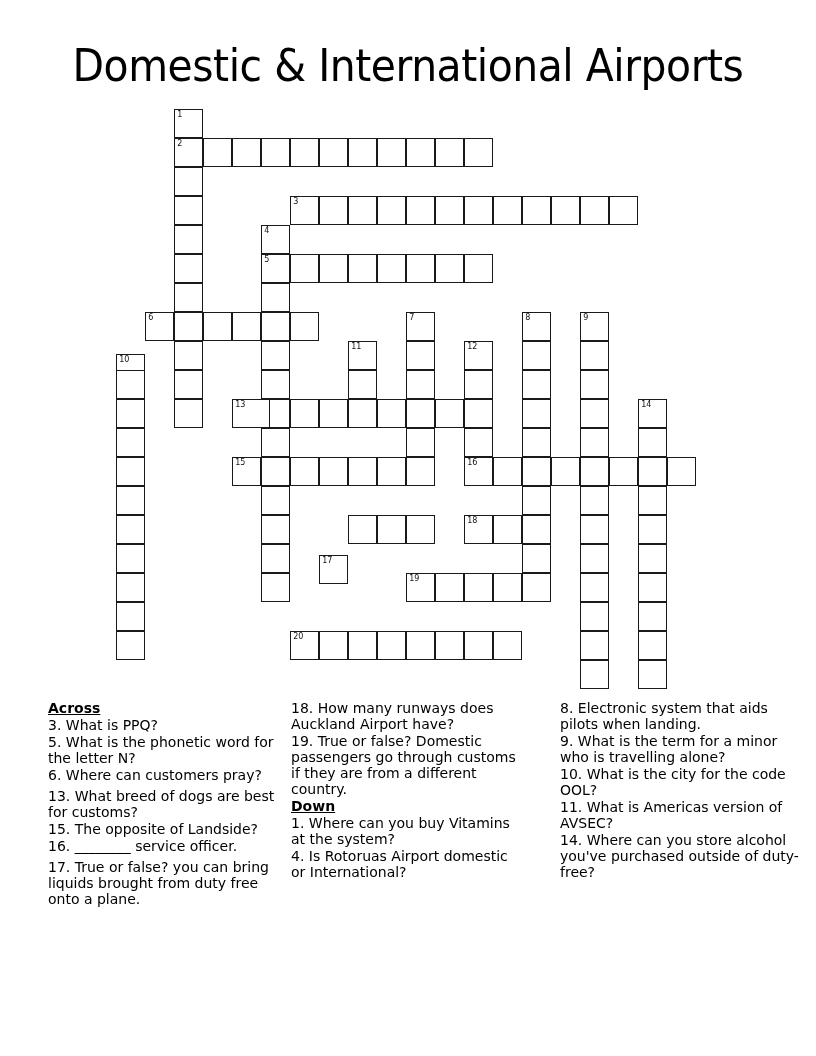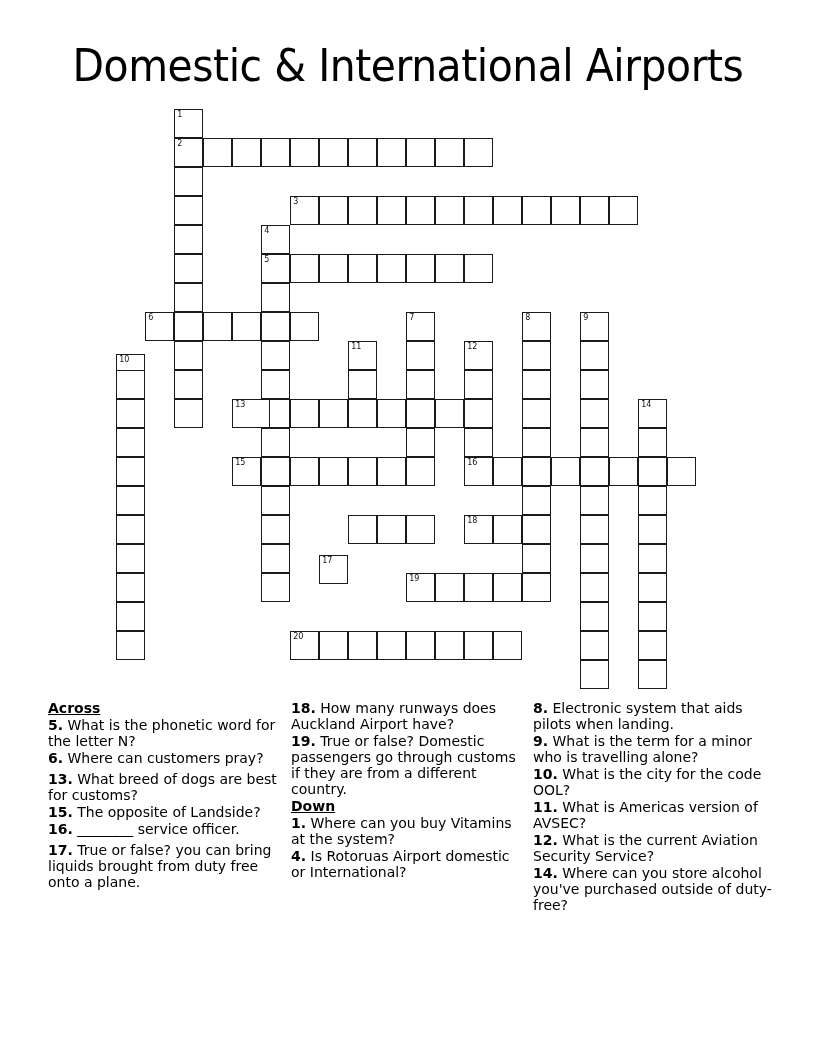--- a/index.html
+++ b/index.html
@@ -57,34 +57,34 @@
     }
     .clues {
       position: absolute;
       top: 700px;
       font-size: 14px;
       line-height: 16px;
       font-family: "DejaVu Sans", sans-serif;
     }
     .clues.col1 { left: 48px; width: 232px; }
     .clues.col2 { left: 291px; width: 232px; }
-    .clues.col3 { left: 533px; width: 240px; }
+    .clues.col3 { left: 560px; width: 240px; }
     .clues .heading {
       font-weight: bold;
       text-decoration: underline;
       margin-bottom: 1px;
     }
     .clue {
       margin-bottom: 1px;
     }
     .clue.gap {
       margin-bottom: 5px;
     }
     .clue b {
-      font-weight: bold;
+      font-weight: normal;
     }
   </style>
 </head>
 <body>
 
 <div class="title">Domestic &amp; International Airports</div>
 
 <div class="grid" id="grid">
     <div class="cell" style="left: 175px; top: 110px;">
       <span class="num">1</span>
@@ -270,20 +270,21 @@
     <div class="cell" style="left: 349px; top: 632px;"></div>
     <div class="cell" style="left: 378px; top: 632px;"></div>
     <div class="cell" style="left: 407px; top: 632px;"></div>
     <div class="cell" style="left: 436px; top: 632px;"></div>
     <div class="cell" style="left: 465px; top: 632px;"></div>
     <div class="cell" style="left: 494px; top: 632px;"></div>
   </div>
 
 <div class="clues col1">
   <div class="heading">Across</div>
+  <div class="clue"><b>3.</b> <span>What is PPQ?</span></div>
   <div class="clue"><b>5.</b> <span>What is the phonetic word for the letter N?</span></div>
   <div class="clue gap"><b>6.</b> <span>Where can customers pray?</span></div>
   <div class="clue"><b>13.</b> <span>What breed of dogs are best for customs?</span></div>
   <div class="clue"><b>15.</b> <span>The opposite of Landside?</span></div>
   <div class="clue gap"><b>16.</b> <span>________ service officer.</span></div>
   <div class="clue"><b>17.</b> <span>True or false? you can bring liquids brought from duty free onto a plane.</span></div>
 </div>
 
 <div class="clues col2">
   <div class="clue"><b>18.</b> <span>How many runways does Auckland Airport have?</span></div>
@@ -291,15 +292,14 @@
   <div class="heading">Down</div>
   <div class="clue"><b>1.</b> <span>Where can you buy Vitamins at the system?</span></div>
   <div class="clue"><b>4.</b> <span>Is Rotoruas Airport domestic or International?</span></div>
 </div>
 
 <div class="clues col3">
   <div class="clue"><b>8.</b> <span>Electronic system that aids pilots when landing.</span></div>
   <div class="clue"><b>9.</b> <span>What is the term for a minor who is travelling alone?</span></div>
   <div class="clue"><b>10.</b> <span>What is the city for the code OOL?</span></div>
   <div class="clue"><b>11.</b> <span>What is Americas version of AVSEC?</span></div>
-  <div class="clue"><b>12.</b> <span>What is the current Aviation Security Service?</span></div>
   <div class="clue"><b>14.</b> <span>Where can you store alcohol you've purchased outside of duty-free?</span></div>
 </div>
 
 </body></html>

